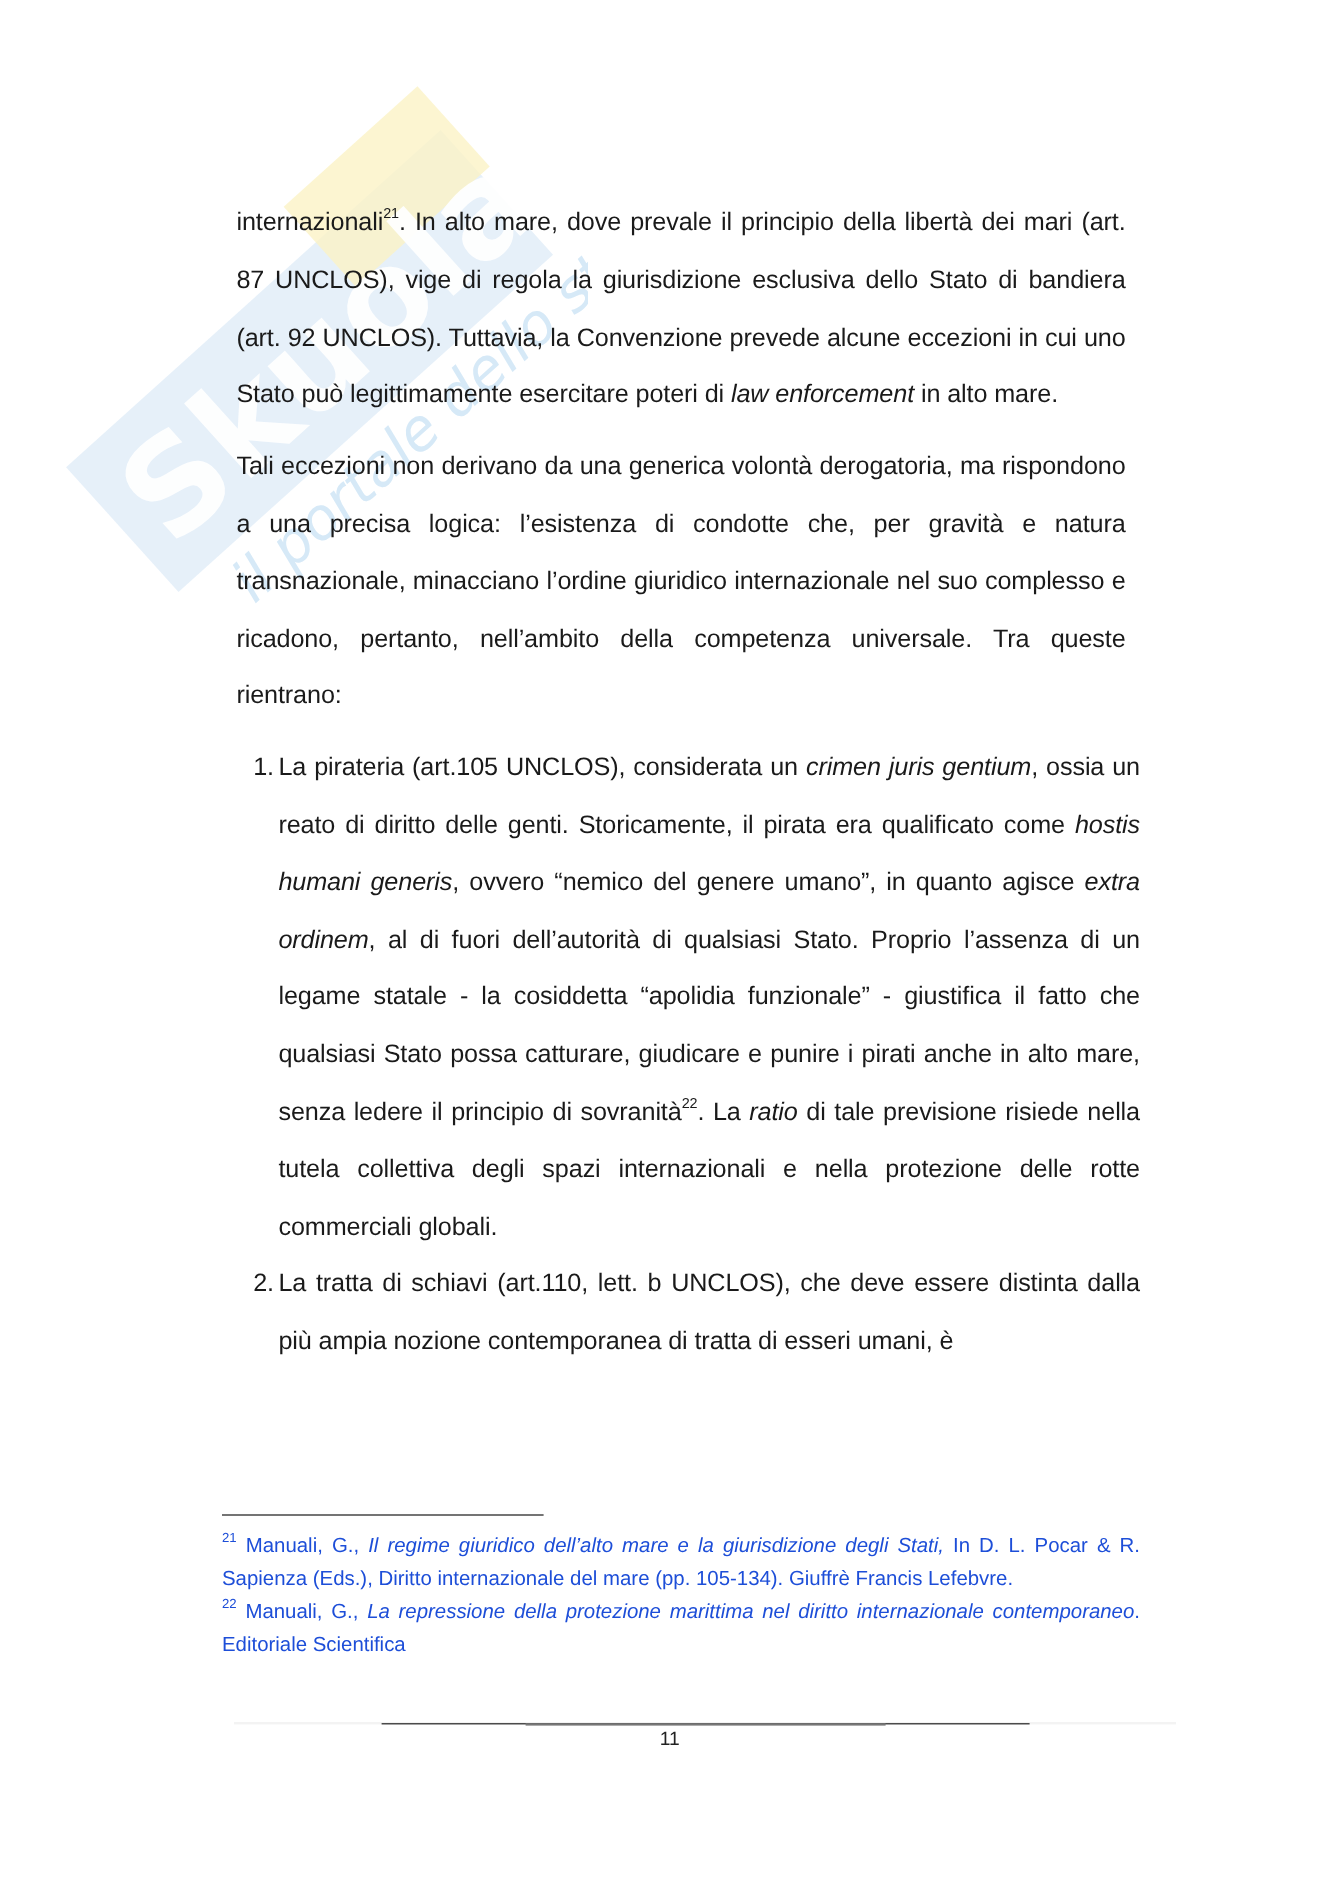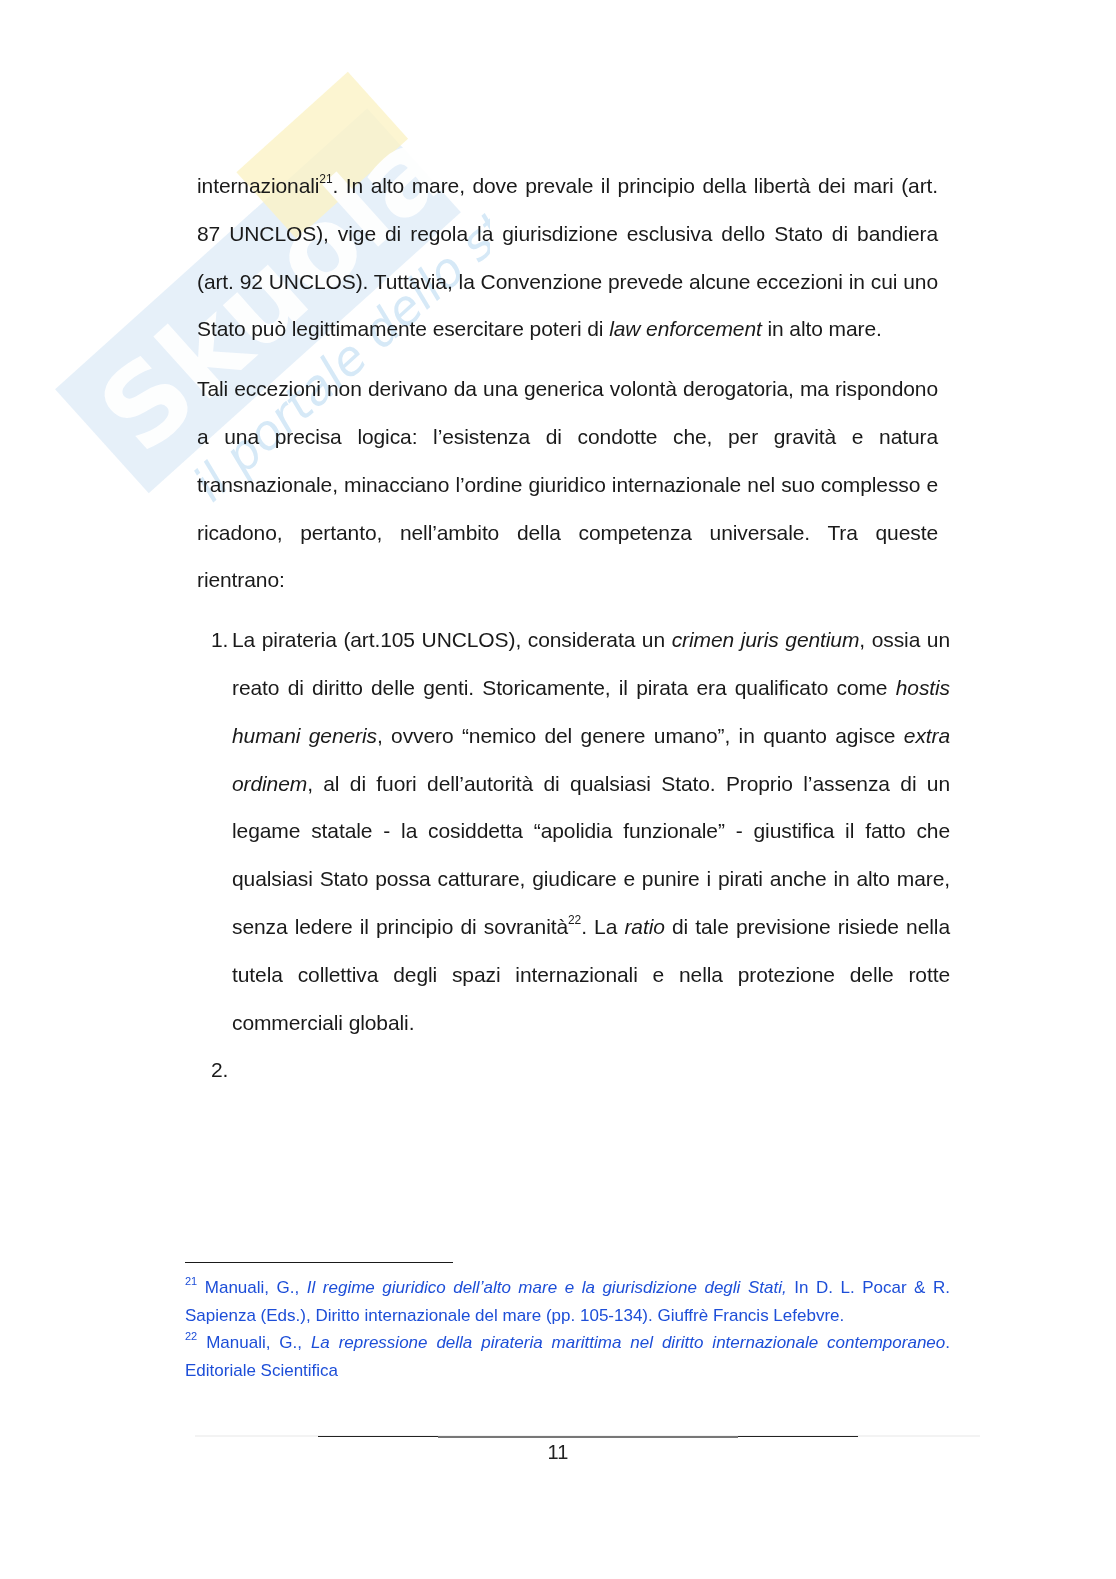--- a/index.html
+++ b/index.html
@@ -112,21 +112,21 @@
       width: 785px;
       height: 2px;
       background: #f3f3f3;
     }
     .page-number {
       position: absolute;
       left: 0;
       width: 1116px;
       top: 1441px;
       text-align: center;
-      font-size: 20px;
+      font-size: 16px;
       color: #222;
     }
   </style>
 </head>
 <body>
 
 <svg class="watermark" viewBox="0 0 470 500" xmlns="http://www.w3.org/2000/svg">
   <g transform="rotate(-42 235 250)">
     <polygon points="20,190 440,190 440,330 20,330" fill="#ddebf7" opacity="0.75"></polygon>
     <polygon points="300,150 450,150 450,240 300,240" fill="#fbf3c5" opacity="0.8"></polygon>
@@ -138,31 +138,32 @@
 <main class="page">
   <p class="para">internazionali<sup>21</sup>. In alto mare, dove prevale il principio della libertà dei mari (art. 87 UNCLOS), vige di regola la giurisdizione esclusiva dello Stato di bandiera (art. 92 UNCLOS). Tuttavia, la Convenzione prevede alcune eccezioni in cui uno Stato può legittimamente esercitare poteri di <em>law enforcement</em> in alto mare.</p>
   <p class="para">Tali eccezioni non derivano da una generica volontà derogatoria, ma rispondono a una precisa logica: l’esistenza di condotte che, per gravità e natura transnazionale, minacciano l’ordine giuridico internazionale nel suo complesso e ricadono, pertanto, nell’ambito della competenza universale. Tra queste rientrano:</p>
   <ol class="list">
     <li class="list-item">
       <span class="list-num">1.</span>
       <span>La pirateria (art.105 UNCLOS), considerata un <em>crimen juris gentium</em>, ossia un reato di diritto delle genti. Storicamente, il pirata era qualificato come <em>hostis humani generis</em>, ovvero “nemico del genere umano”, in quanto agisce <em>extra ordinem</em>, al di fuori dell’autorità di qualsiasi Stato. Proprio l’assenza di un legame statale - la cosiddetta “apolidia funzionale” - giustifica il fatto che qualsiasi Stato possa catturare, giudicare e punire i pirati anche in alto mare, senza ledere il principio di sovranità<sup>22</sup>. La <em>ratio</em> di tale previsione risiede nella tutela collettiva degli spazi internazionali e nella protezione delle rotte commerciali globali.</span>
     </li>
     <li class="list-item">
       <span class="list-num">2.</span>
+      <span>La tratta di schiavi (art.110, lett. b UNCLOS), che deve essere distinta dalla più ampia nozione contemporanea di tratta di esseri umani, è</span>
     </li>
   </ol>
 </main>
 
 <div class="footnote-sep"></div>
 
 <section class="footnotes">
   <p class="footnote">
     <sup>21</sup><span> Manuali, G., <em>Il regime giuridico dell’alto mare e la giurisdizione degli Stati,</em> In D. L. Pocar &amp; R. Sapienza (Eds.), Diritto internazionale del mare (pp. 105-134). Giuffrè Francis Lefebvre.</span>
   </p>
   <p class="footnote">
-    <sup>22</sup><span> Manuali, G., <em>La repressione della pirateria marittima nel diritto internazionale contemporaneo</em>. Editoriale Scientifica</span>
+    <sup>22</sup><span> Manuali, G., <em>La repressione della protezione marittima nel diritto internazionale contemporaneo</em>. Editoriale Scientifica</span>
   </p>
 </section>
 
 <div class="footer-faint"></div>
 <div class="footer-line"></div>
 <div class="footer-line-inner"></div>
 <div class="page-number">11</div>
 
 </body></html>

